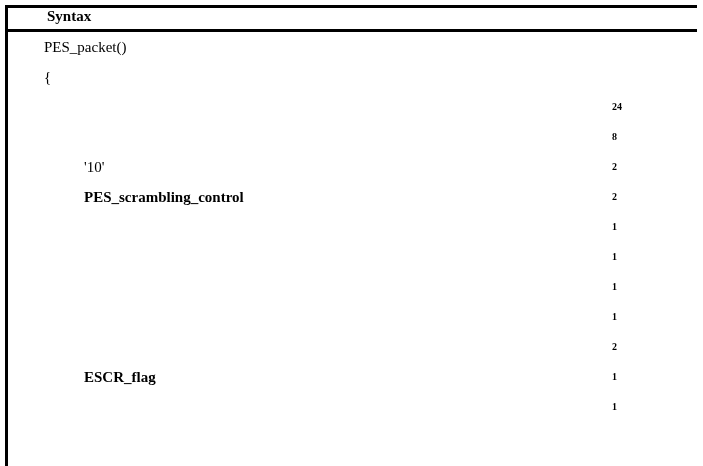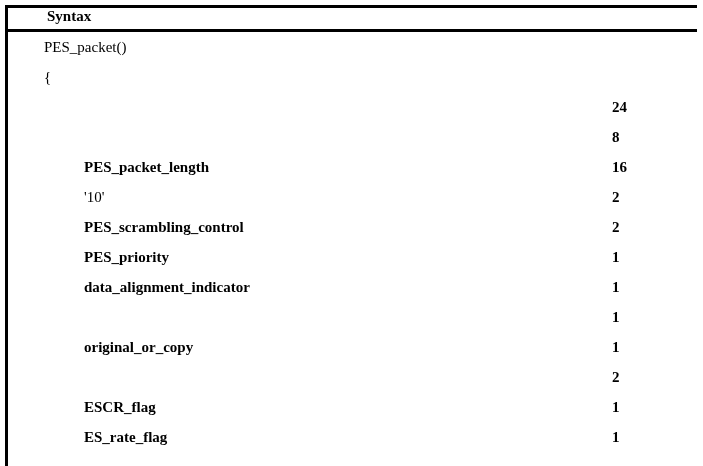--- a/index.html
+++ b/index.html
@@ -92,21 +92,21 @@
   .cell-syntax.indent-1 { left: 84px; }
   .cell-syntax.bold     { font-weight: bold; }
   .cell-syntax.normal   { font-weight: normal; }
 
   .cell-bits {
     position: absolute;
     left: 612px;
     top: 0;
     height: 30px;
     line-height: 30px;
-    font-size: 15px;
+    font-size: 10px;
     font-weight: bold;
     white-space: nowrap;
   }
 </style>
 </head>
 <body>
 
 <div id="table-frame">
 
   <div class="rule-top"></div>
@@ -126,52 +126,44 @@
         <div class="cell-syntax indent-0 normal">{</div>
         <div class="cell-bits"></div>
       </div>
       <div class="row">
         <div class="cell-bits">24</div>
       </div>
       <div class="row">
         <div class="cell-bits">8</div>
       </div>
       <div class="row">
-        <div class="cell-syntax indent-1 bold">PES_packet_length</div>
-        <div class="cell-bits">16</div>
-      </div>
-      <div class="row">
         <div class="cell-syntax indent-1 normal">'10'</div>
         <div class="cell-bits">2</div>
       </div>
       <div class="row">
         <div class="cell-syntax indent-1 bold">PES_scrambling_control</div>
         <div class="cell-bits">2</div>
       </div>
       <div class="row">
-        <div class="cell-syntax indent-1 bold">PES_priority</div>
-        <div class="cell-bits">1</div>
-      </div>
-      <div class="row">
-        <div class="cell-syntax indent-1 bold">data_alignment_indicator</div>
         <div class="cell-bits">1</div>
       </div>
       <div class="row">
         <div class="cell-bits">1</div>
       </div>
       <div class="row">
-        <div class="cell-syntax indent-1 bold">original_or_copy</div>
+        <div class="cell-bits">1</div>
+      </div>
+      <div class="row">
         <div class="cell-bits">1</div>
       </div>
       <div class="row">
         <div class="cell-bits">2</div>
       </div>
       <div class="row">
         <div class="cell-syntax indent-1 bold">ESCR_flag</div>
         <div class="cell-bits">1</div>
       </div>
       <div class="row">
-        <div class="cell-syntax indent-1 bold">ES_rate_flag</div>
         <div class="cell-bits">1</div>
       </div>
     </div>
 
 </div>
 
 </body></html>

